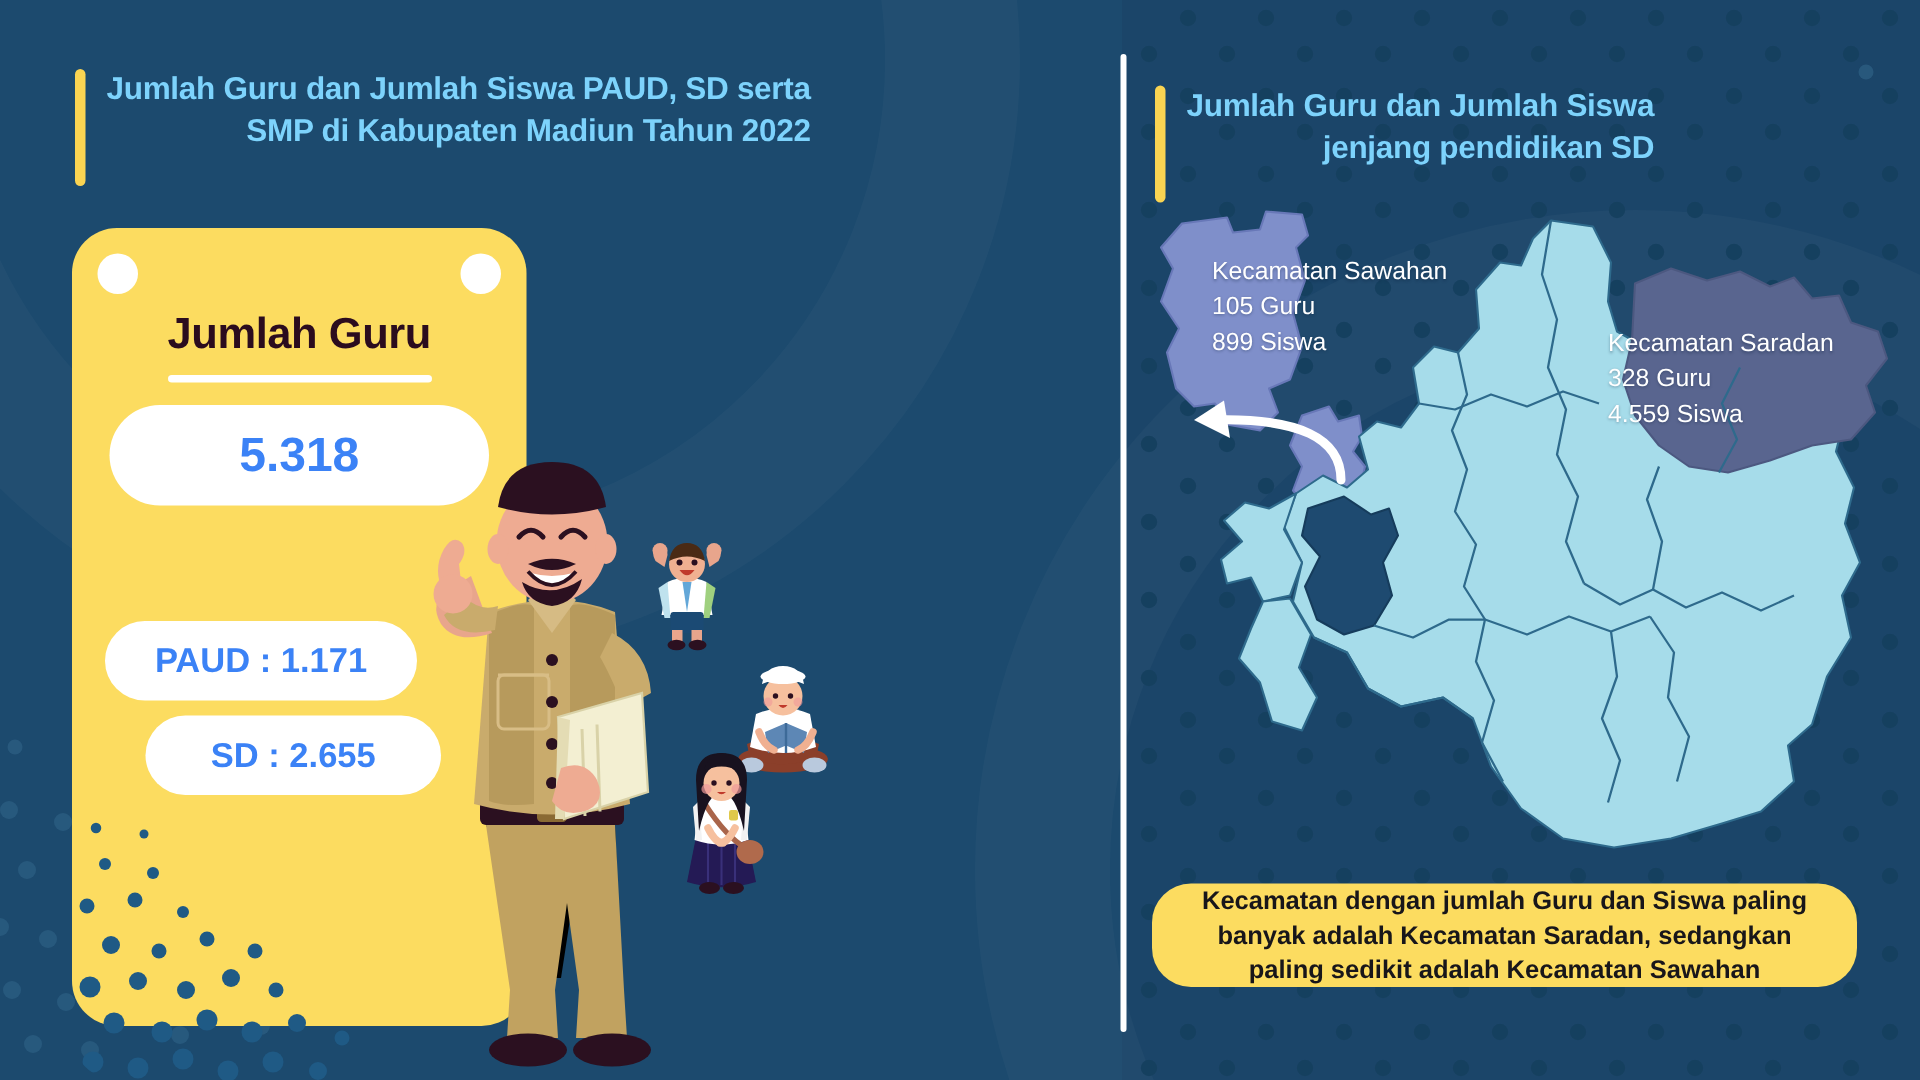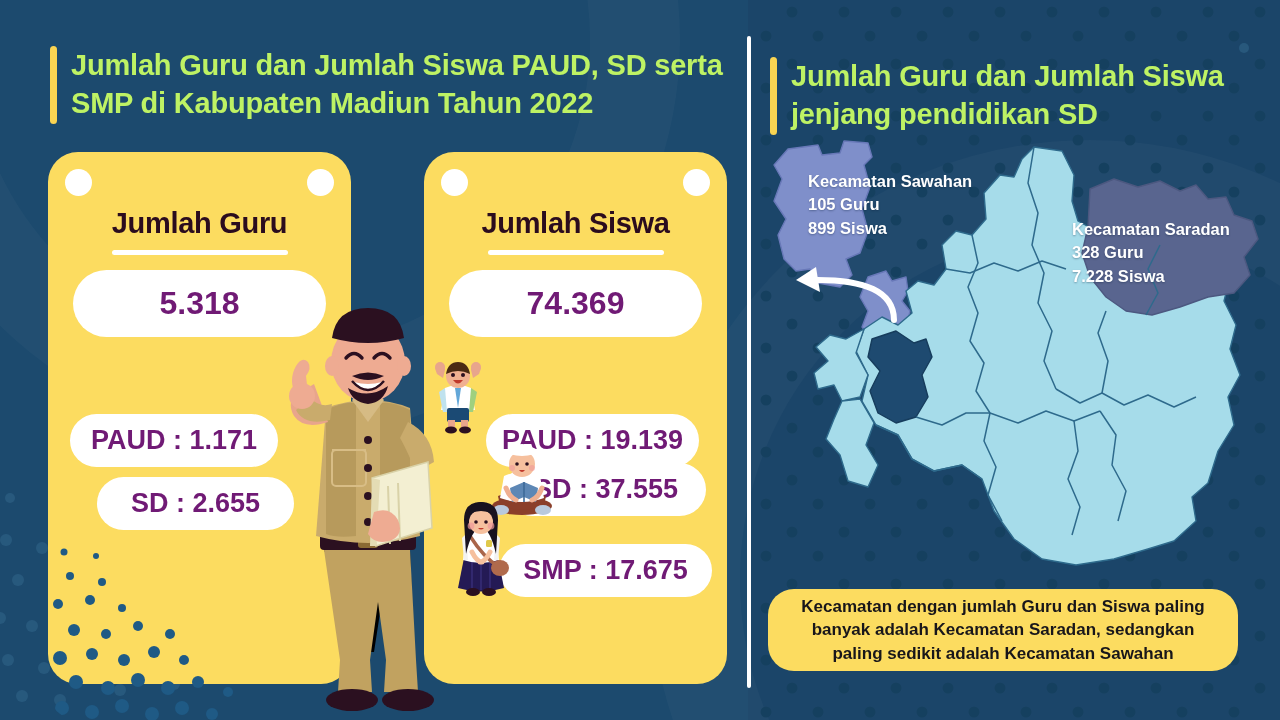--- a/index.html
+++ b/index.html
@@ -22,22 +22,22 @@
   .arc-br{right:-250px;bottom:-300px;width:700px;height:700px;border-color:rgba(255,255,255,0.026);}
   
   .divider{
     position:absolute;left:747px;top:36px;width:4px;height:652px;
     background:#ffffff;border-radius:2px;
   }
   
   .title-wrap{position:absolute;display:flex;align-items:stretch;gap:14px;}
   .title-bar{width:7px;border-radius:4px;background:#fad452;flex:0 0 auto;}
   .title-text{
-    color:#bef264;font-size:29px;font-weight:bold;line-height:1.32;
-    letter-spacing:-0.2px;white-space:pre-line;
+    color:#7dd3fc;font-size:21px;font-weight:bold;line-height:1.32;
+    letter-spacing:-0.2px;white-space:pre-line;text-align:right;
   }
   #title-left{left:50px;top:46px;height:78px;}
   #title-right{left:770px;top:46px;height:78px;margin-top:11px;}
 
   
   .card{
     position:absolute;background:#fcdc60;border-radius:30px;
   }
   #card-guru{left:48px;top:152px;width:303px;height:532px;}
   #card-siswa{left:424px;top:152px;width:303px;height:532px;}
@@ -51,24 +51,24 @@
     position:absolute;left:0;right:0;top:55px;text-align:center;
     font-size:29px;font-weight:bold;color:#2b0c1e;letter-spacing:-0.3px;
   }
   .card-rule{
     position:absolute;left:50%;transform:translateX(-50%);top:98px;
     width:176px;height:5px;background:#ffffff;border-radius:3px;
   }
   .pill{
     position:absolute;background:#ffffff;border-radius:40px;
     display:flex;align-items:center;justify-content:center;
-    color:#701a75;font-weight:bold;box-sizing:border-box;
+    color:#3b82f6;font-weight:bold;box-sizing:border-box;
   }
   .pill-big{font-size:32px;}
-  .pill-sm{font-size:27px;}
+  .pill-sm{font-size:23px;}
   
   #guru-total{left:25px;top:118px;width:253px;height:67px;}
   #guru-paud{left:22px;top:262px;width:208px;height:53px;}
   #guru-sd{left:49px;top:325px;width:197px;height:53px;}
   #guru-smp{left:16px;top:388px;width:197px;height:53px;}
   
   #siswa-total{left:25px;top:118px;width:253px;height:67px;}
   #siswa-paud{left:62px;top:262px;width:213px;height:53px;}
   #siswa-sd{left:82px;top:311px;width:200px;height:53px;}
   #siswa-smp{left:75px;top:392px;width:213px;height:53px;}
@@ -78,29 +78,29 @@
   
   .illo{position:absolute;}
   #illo-teacher{left:262px;top:300px;width:210px;height:420px;}
   #illo-kid1{left:427px;top:358px;width:62px;height:76px;}
   #illo-kid2{left:488px;top:440px;width:68px;height:78px;}
   #illo-kid3{left:450px;top:500px;width:62px;height:98px;}
 
   
   #map{position:absolute;left:756px;top:135px;width:512px;height:440px;}
   .map-label{
-    position:absolute;color:#ffffff;font-weight:bold;font-size:16.5px;
+    position:absolute;color:#ffffff;font-weight:normal;font-size:16.5px;
     line-height:1.42;white-space:pre-line;text-shadow:0 1px 2px rgba(10,30,55,.35);
   }
   #label-sawahan{left:808px;top:170px;}
   #label-saradan{left:1072px;top:218px;}
 
   
   #caption{
-    position:absolute;left:768px;top:589px;width:470px;height:82px;
+    position:absolute;left:768px;top:589px;width:470px;height:69px;
     background:#fcdc60;border-radius:26px;
     display:flex;align-items:center;justify-content:center;text-align:center;
     color:#18161a;font-weight:bold;font-size:17px;line-height:1.36;
     padding:0 14px;box-sizing:border-box;white-space:pre-line;
   }
 </style>
 </head>
 <body>
 
 <div id="stage">
@@ -194,30 +194,20 @@
       <circle cx="10" cy="74" r="5"></circle>
         <circle cx="42" cy="70" r="5"></circle>
         <circle cx="74" cy="78" r="4"></circle>
       <circle cx="22" cy="46" r="4"></circle>
         <circle cx="54" cy="52" r="4"></circle>
       <circle cx="16" cy="22" r="3.5"></circle>
         <circle cx="48" cy="26" r="3"></circle>
     </g>
   </svg>
 
-  <div class="card" id="card-siswa">
-    <div class="punch l"></div>
-    <div class="punch r"></div>
-    <div class="card-title">Jumlah Siswa</div>
-    <div class="card-rule"></div>
-    <div class="pill pill-big" id="siswa-total">74.369</div>
-    <div class="pill pill-sm" id="siswa-paud">PAUD : 19.139</div>
-    <div class="pill pill-sm" id="siswa-sd">SD : 37.555</div>
-    <div class="pill pill-sm" id="siswa-smp">SMP : 17.675</div>
-  </div>
 
   <svg class="illo" id="illo-teacher" viewBox="0 0 210 420">
 
     <path d="M62 250 L148 250 L152 352 L128 352 L120 300 L112 352 L86 352 L84 300 Z" fill="#c4a濃"></path>
     <path d="M62 250 H148 L154 360 H124 L116 302 L108 360 H78 Z" fill="#c1a260"></path>
     <path d="M108 360 h-30 l-2 32 h34 z" fill="#c1a260"></path>
     <path d="M124 360 h30 l2 32 h-34 z" fill="#c1a260"></path>
     <ellipse cx="90" cy="400" rx="26" ry="11" fill="#2b1020"></ellipse>
     <ellipse cx="146" cy="400" rx="26" ry="11" fill="#2b1020"></ellipse>
 
@@ -379,19 +369,19 @@
   <svg style="position:absolute;left:780px;top:240px;width:130px;height:90px;" viewBox="0 0 130 90">
     <path d="M114 80 q0 -42 -84 -40" fill="none" stroke="#ffffff" stroke-width="6" stroke-linecap="round"></path>
     <path d="M36 27 L16 40 L40 52 Z" fill="#ffffff"></path>
   </svg>
 
   <div class="map-label" id="label-sawahan">Kecamatan Sawahan
 105 Guru
 899 Siswa</div>
   <div class="map-label" id="label-saradan">Kecamatan Saradan
 328 Guru
-7.228 Siswa</div>
+4.559 Siswa</div>
 
   <div id="caption">Kecamatan dengan jumlah Guru dan Siswa paling
 banyak adalah Kecamatan Saradan, sedangkan
 paling sedikit adalah Kecamatan Sawahan</div>
 
 </div>
 
 </body></html>

